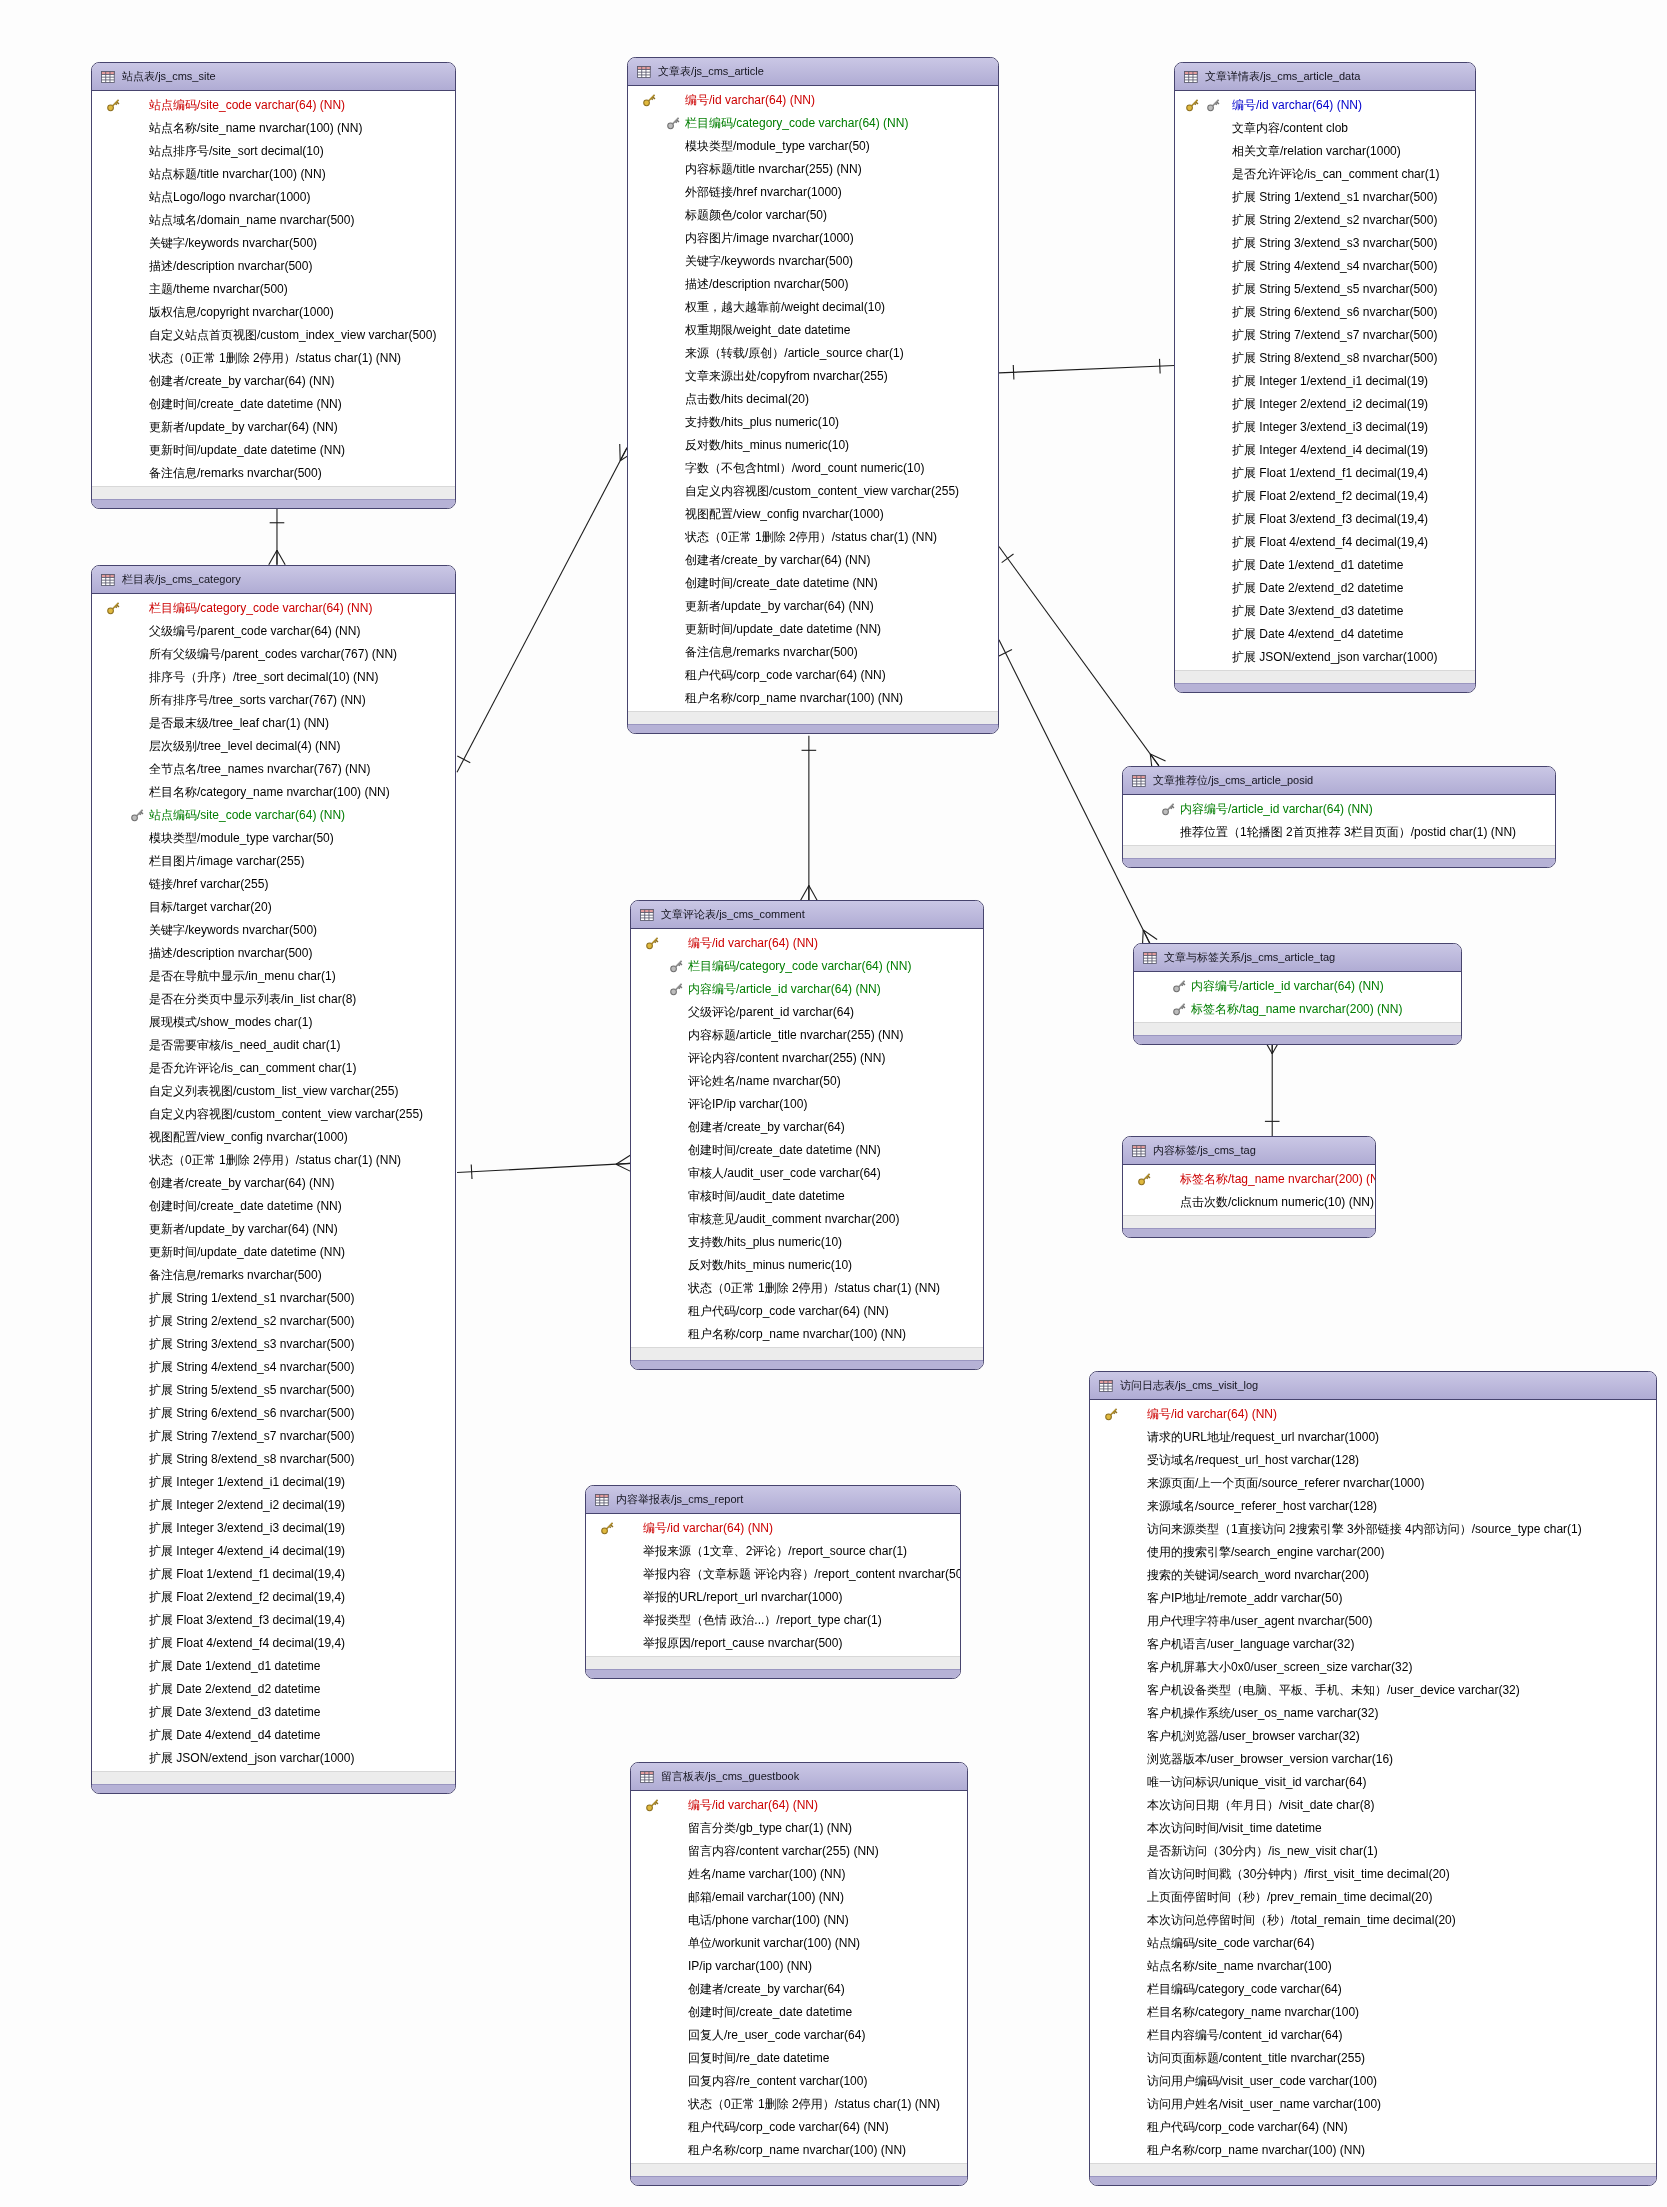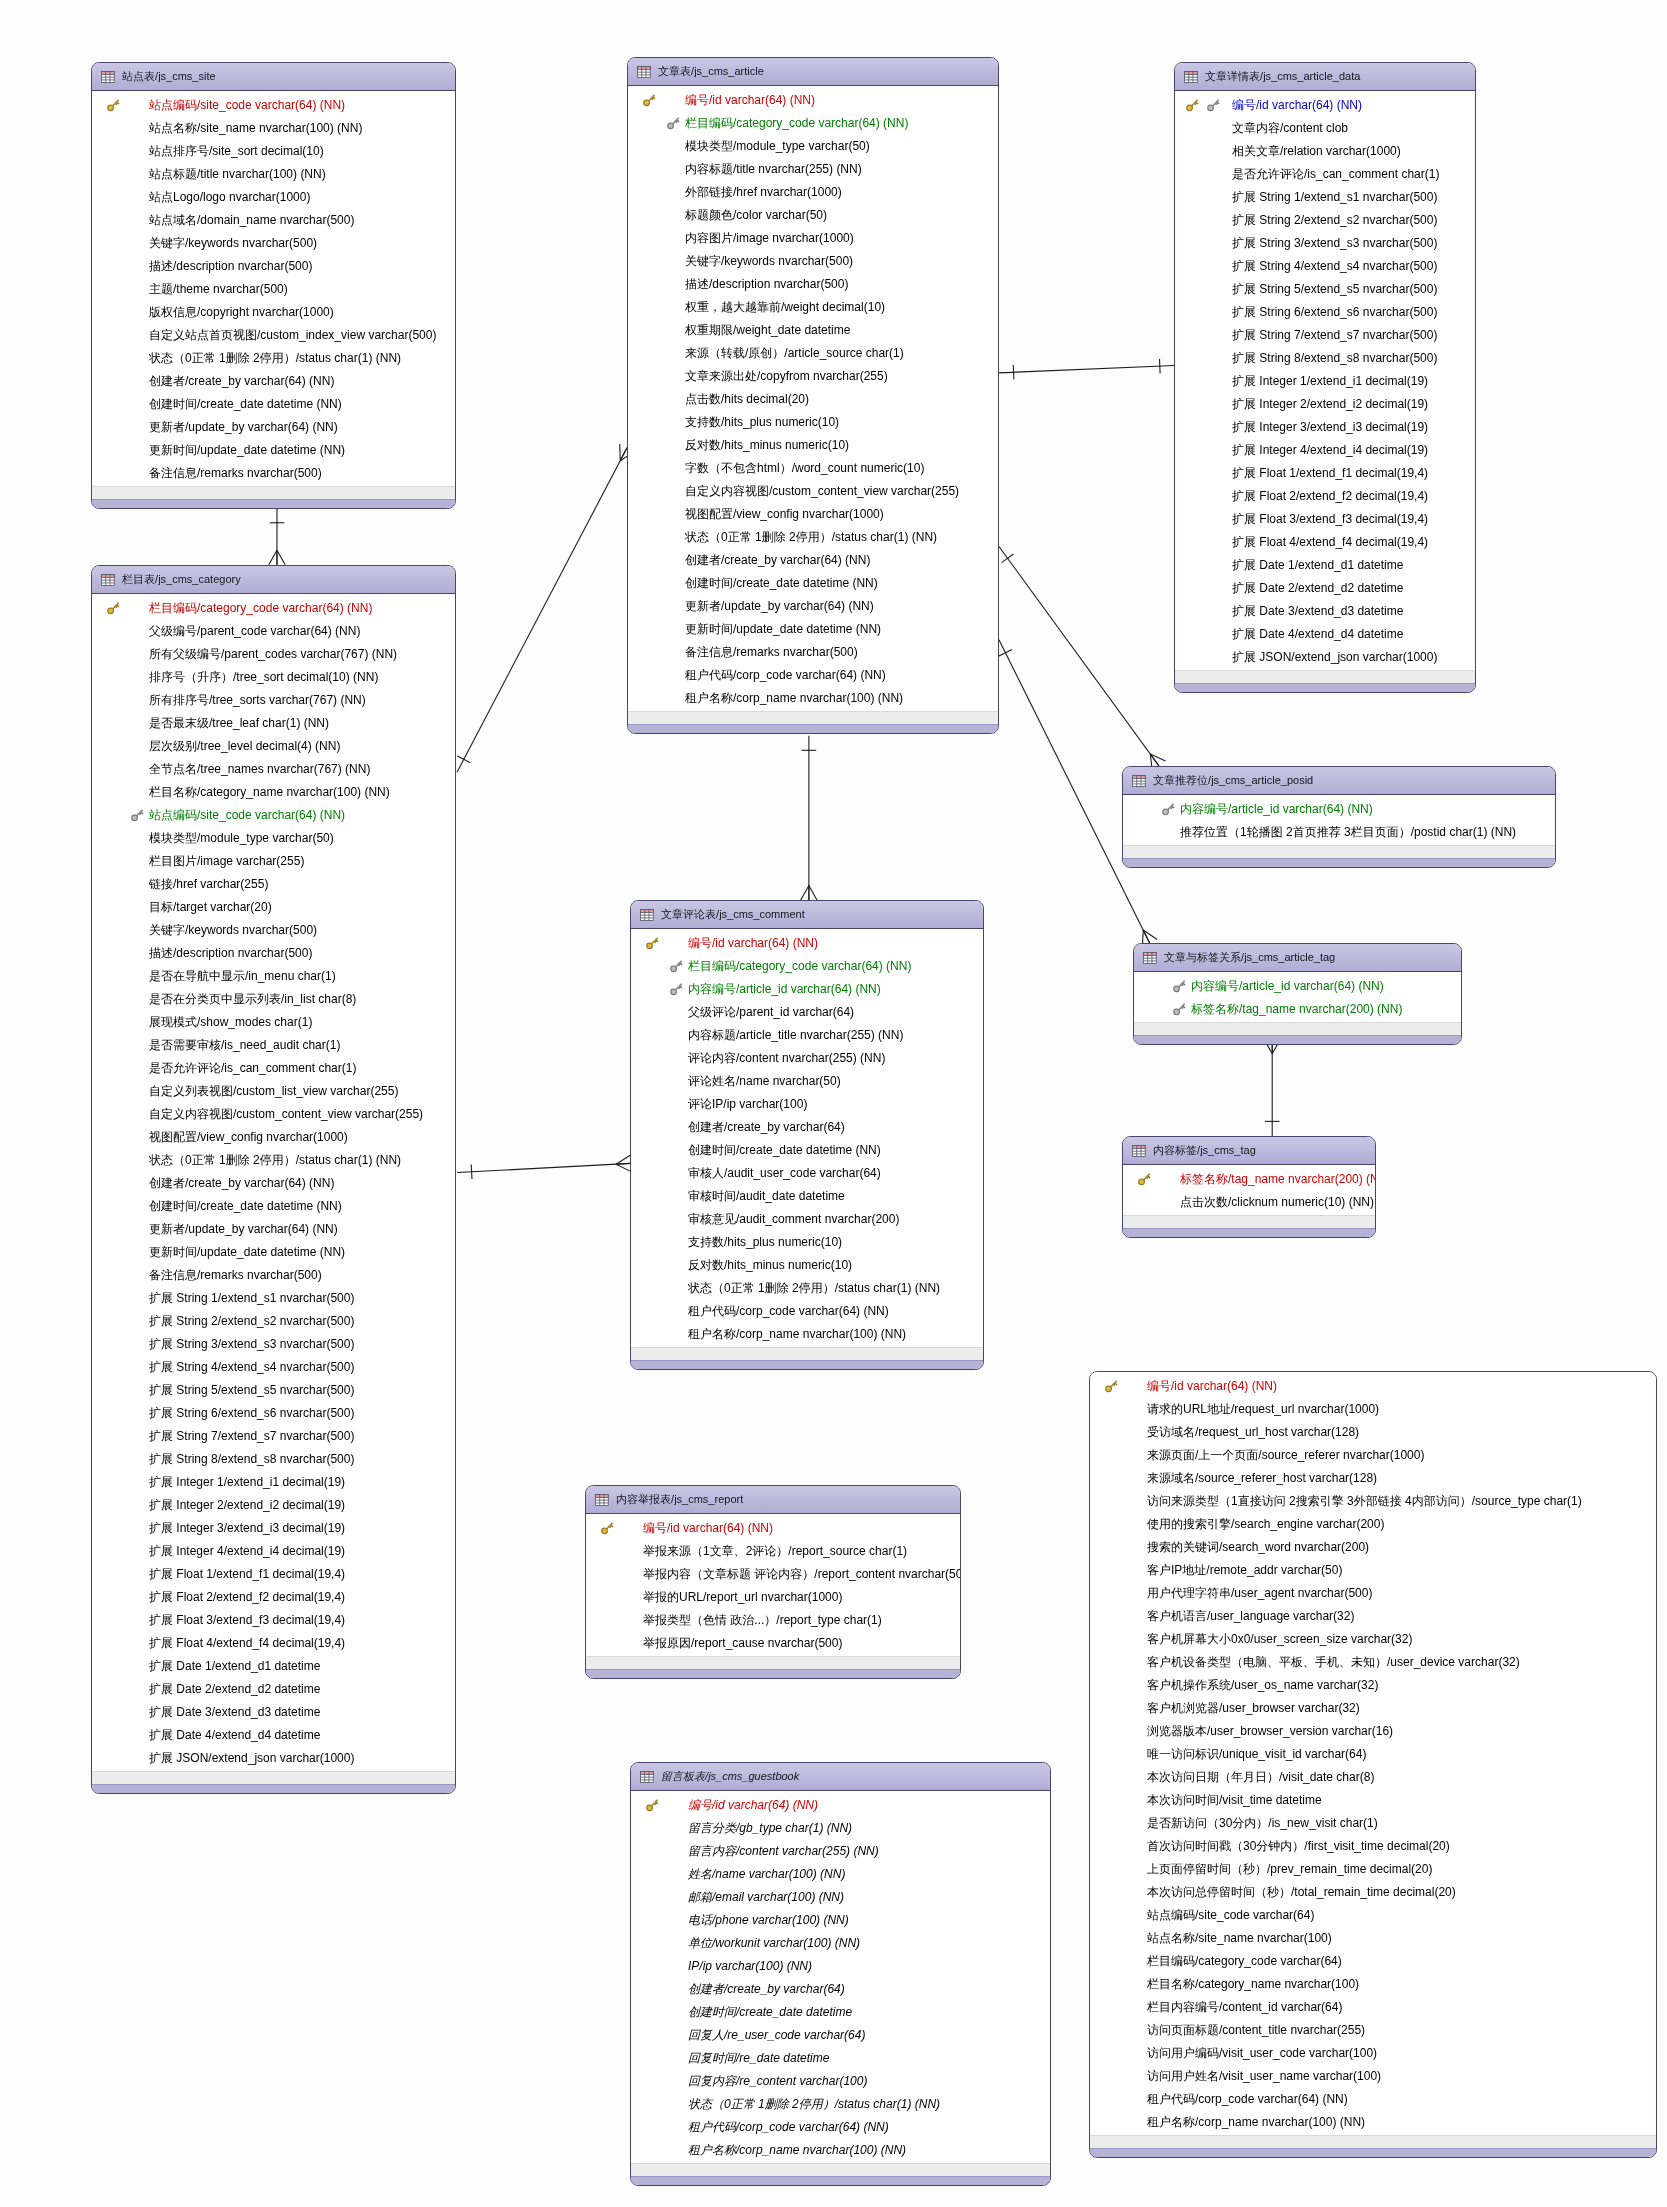--- a/index.html
+++ b/index.html
@@ -442,21 +442,21 @@
               </svg></span><span class="ftext c-pk">编号/id varchar(64) (NN)</span></div>
           <div class="row"><span class="ftext">举报来源（1文章、2评论）/report_source char(1)</span></div>
           <div class="row"><span class="ftext">举报内容（文章标题 评论内容）/report_content nvarchar(500)</span></div>
           <div class="row"><span class="ftext">举报的URL/report_url nvarchar(1000)</span></div>
           <div class="row"><span class="ftext">举报类型（色情 政治...）/report_type char(1)</span></div>
           <div class="row"><span class="ftext">举报原因/report_cause nvarchar(500)</span></div>
         </div>
         <div class="tbl-foot"></div>
         <div class="tbl-foot2"></div>
       </div>
-      <div class="tbl" style="left: 630px; top: 1762px; width: 421px; font-style: italic;">
+      <div class="tbl" style="left: 630px; top: 1762px; width: 338px;">
         <div class="tbl-head">
           <span class="tbl-icon">
             <svg viewBox="0 0 16 14" width="13.7" height="12">
               <rect x="0.5" y="0.5" width="15" height="13" fill="#ffffff" stroke="#5a5a6e"></rect>
               <rect x="0.5" y="0.5" width="15" height="3.6" fill="#e39c9c" stroke="#5a5a6e"></rect>
               <line x1="5.5" y1="0.5" x2="5.5" y2="13.5" stroke="#5a5a6e"></line>
               <line x1="10.5" y1="0.5" x2="10.5" y2="13.5" stroke="#5a5a6e"></line>
               <line x1="0.5" y1="7.2" x2="15.5" y2="7.2" stroke="#5a5a6e"></line>
               <line x1="0.5" y1="10.4" x2="15.5" y2="10.4" stroke="#5a5a6e"></line>
             </svg>
@@ -482,20 +482,33 @@
           <div class="row"><span class="ftext">回复时间/re_date datetime</span></div>
           <div class="row"><span class="ftext">回复内容/re_content varchar(100)</span></div>
           <div class="row"><span class="ftext">状态（0正常 1删除 2停用）/status char(1) (NN)</span></div>
           <div class="row"><span class="ftext">租户代码/corp_code varchar(64) (NN)</span></div>
           <div class="row"><span class="ftext">租户名称/corp_name nvarchar(100) (NN)</span></div>
         </div>
         <div class="tbl-foot"></div>
         <div class="tbl-foot2"></div>
       </div>
       <div class="tbl" style="left: 1089px; top: 1371px; width: 568px;">
+        <div class="tbl-head">
+          <span class="tbl-icon">
+            <svg viewBox="0 0 16 14" width="13.7" height="12">
+              <rect x="0.5" y="0.5" width="15" height="13" fill="#ffffff" stroke="#5a5a6e"></rect>
+              <rect x="0.5" y="0.5" width="15" height="3.6" fill="#e39c9c" stroke="#5a5a6e"></rect>
+              <line x1="5.5" y1="0.5" x2="5.5" y2="13.5" stroke="#5a5a6e"></line>
+              <line x1="10.5" y1="0.5" x2="10.5" y2="13.5" stroke="#5a5a6e"></line>
+              <line x1="0.5" y1="7.2" x2="15.5" y2="7.2" stroke="#5a5a6e"></line>
+              <line x1="0.5" y1="10.4" x2="15.5" y2="10.4" stroke="#5a5a6e"></line>
+            </svg>
+          </span>
+          <span class="tbl-title">访问日志表/js_cms_visit_log</span>
+        </div>
         <div class="tbl-body">
           <div class="row"><span class="keyicon k1"><svg viewBox="0 0 18 18" width="15.5" height="15.5">
                 <circle cx="5.3" cy="12.6" r="3.3" fill="#e0b93e" stroke="#8d6f1f" stroke-width="1.2"></circle>
                 <path d="M7.8 10.1 L14.6 3.3 M12.4 5.5 L15 8.1 M10.8 7.1 L12.6 8.9" fill="none" stroke="#8d6f1f" stroke-width="1.8"></path>
                 <path d="M8 9.9 L14.2 3.7" fill="none" stroke="#e0b93e" stroke-width="0.9"></path>
               </svg></span><span class="ftext c-pk">编号/id varchar(64) (NN)</span></div>
           <div class="row"><span class="ftext">请求的URL地址/request_url nvarchar(1000)</span></div>
           <div class="row"><span class="ftext">受访域名/request_url_host varchar(128)</span></div>
           <div class="row"><span class="ftext">来源页面/上一个页面/source_referer nvarchar(1000)</span></div>
           <div class="row"><span class="ftext">来源域名/source_referer_host varchar(128)</span></div>

